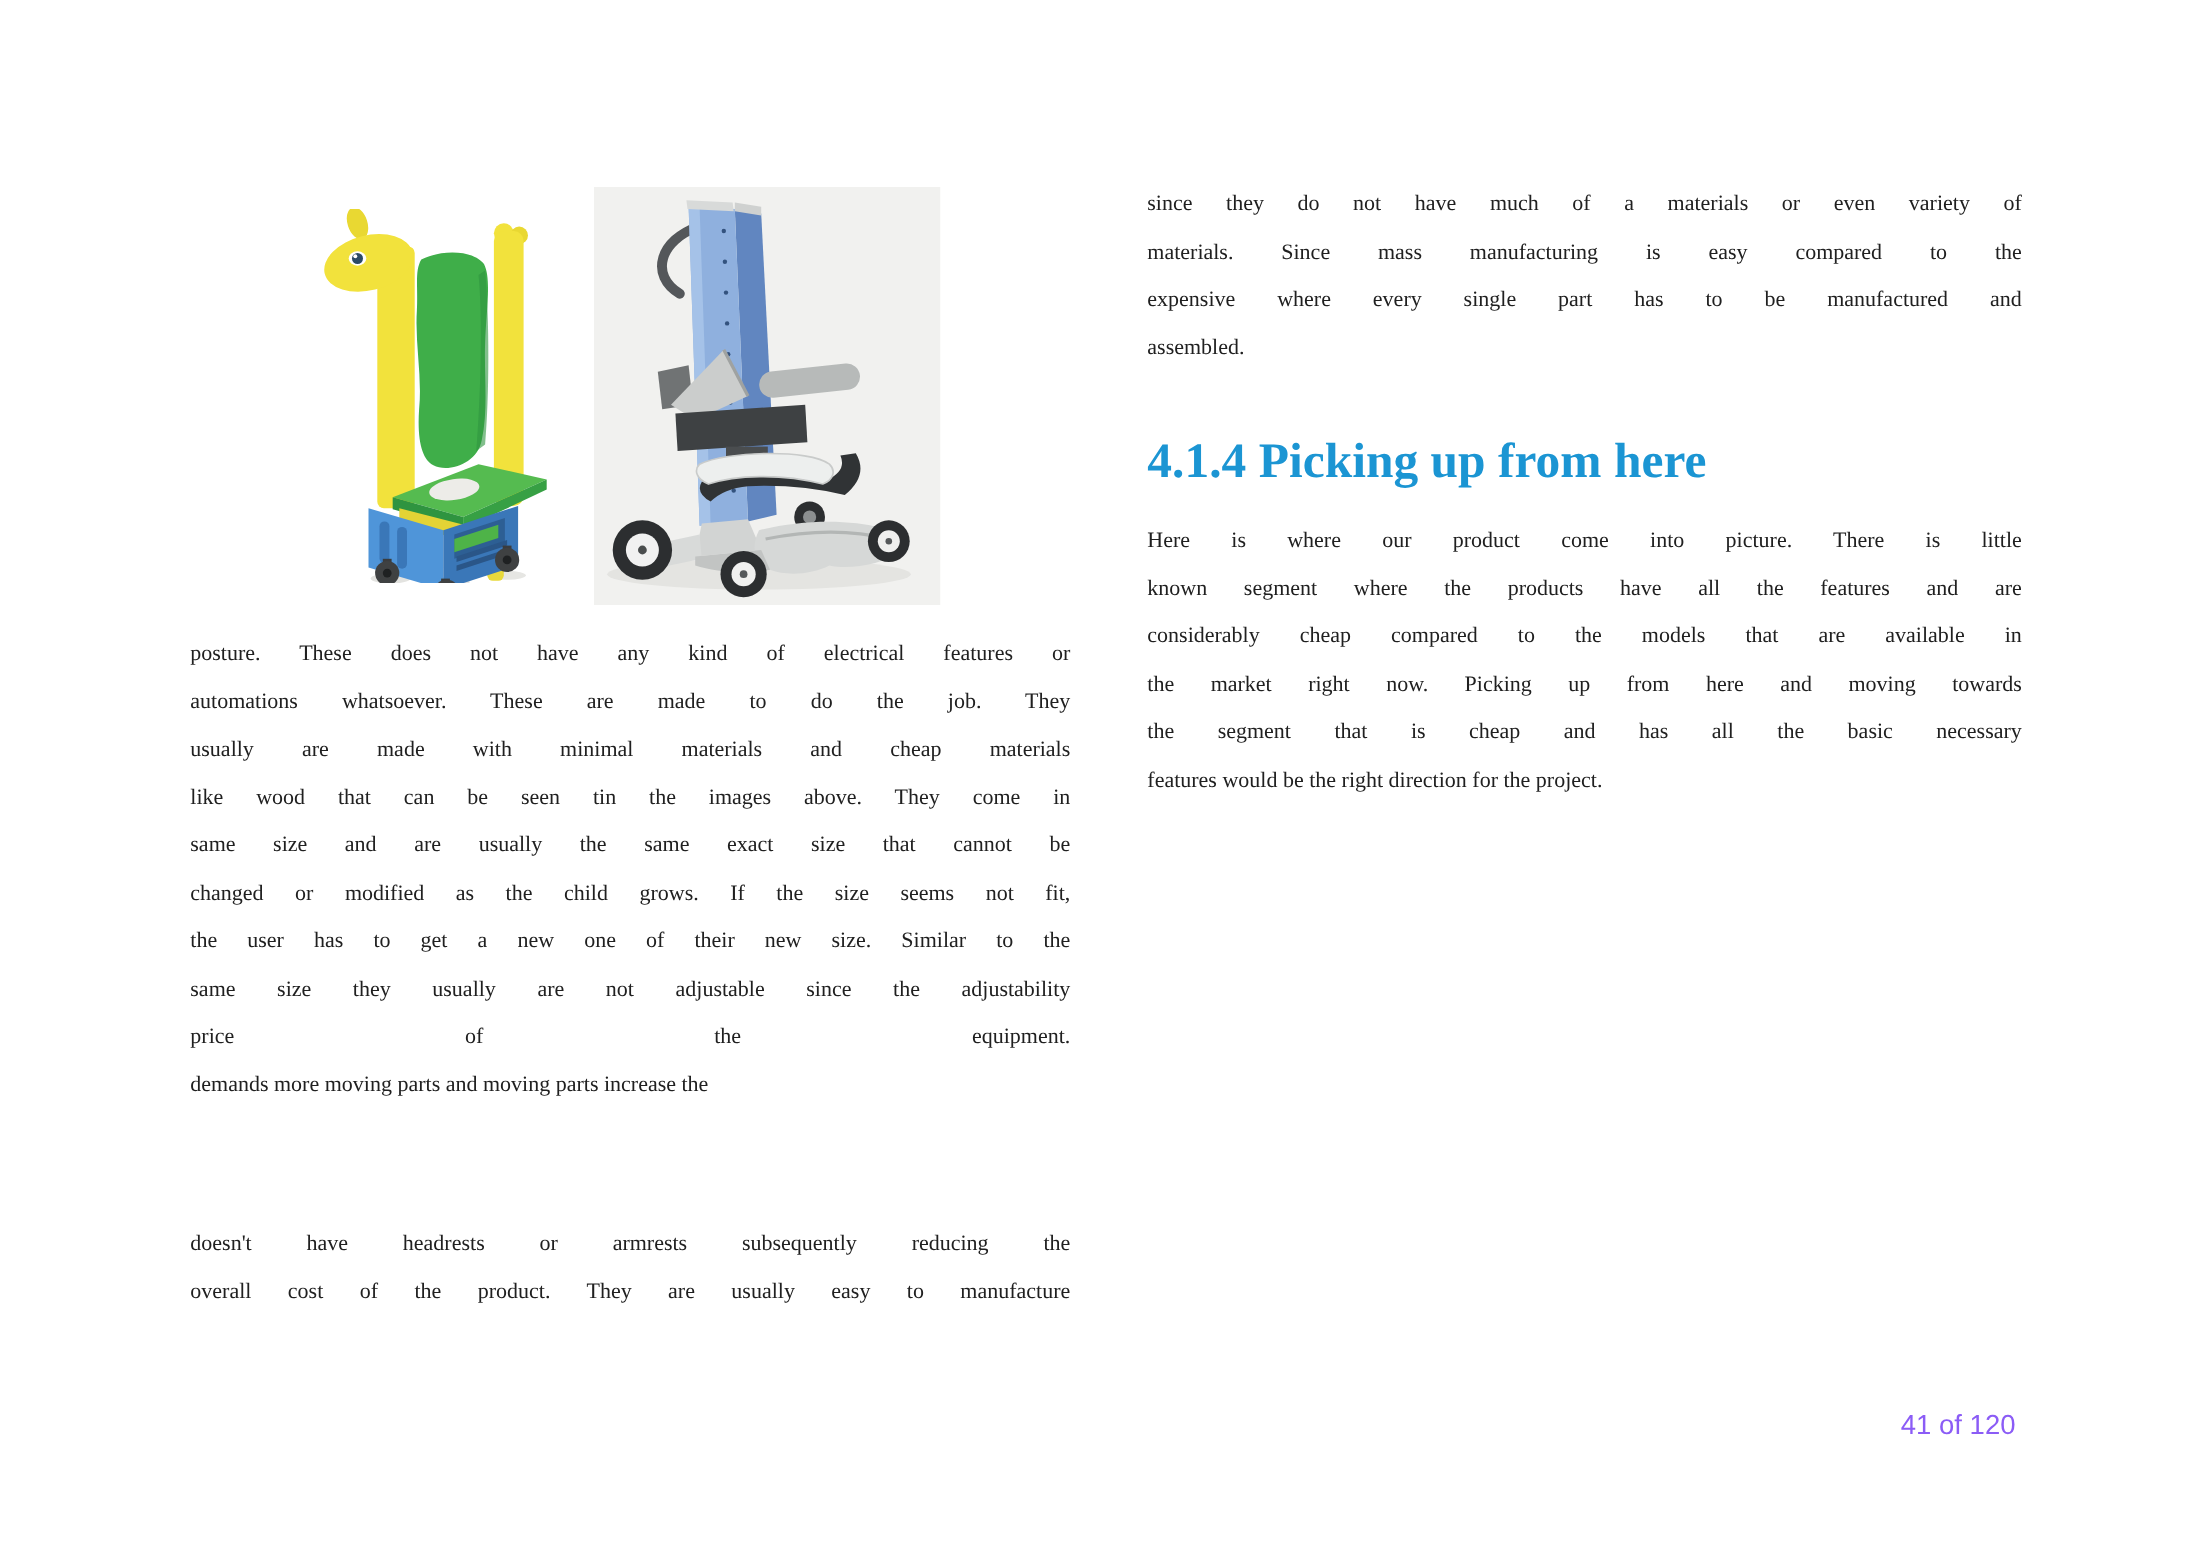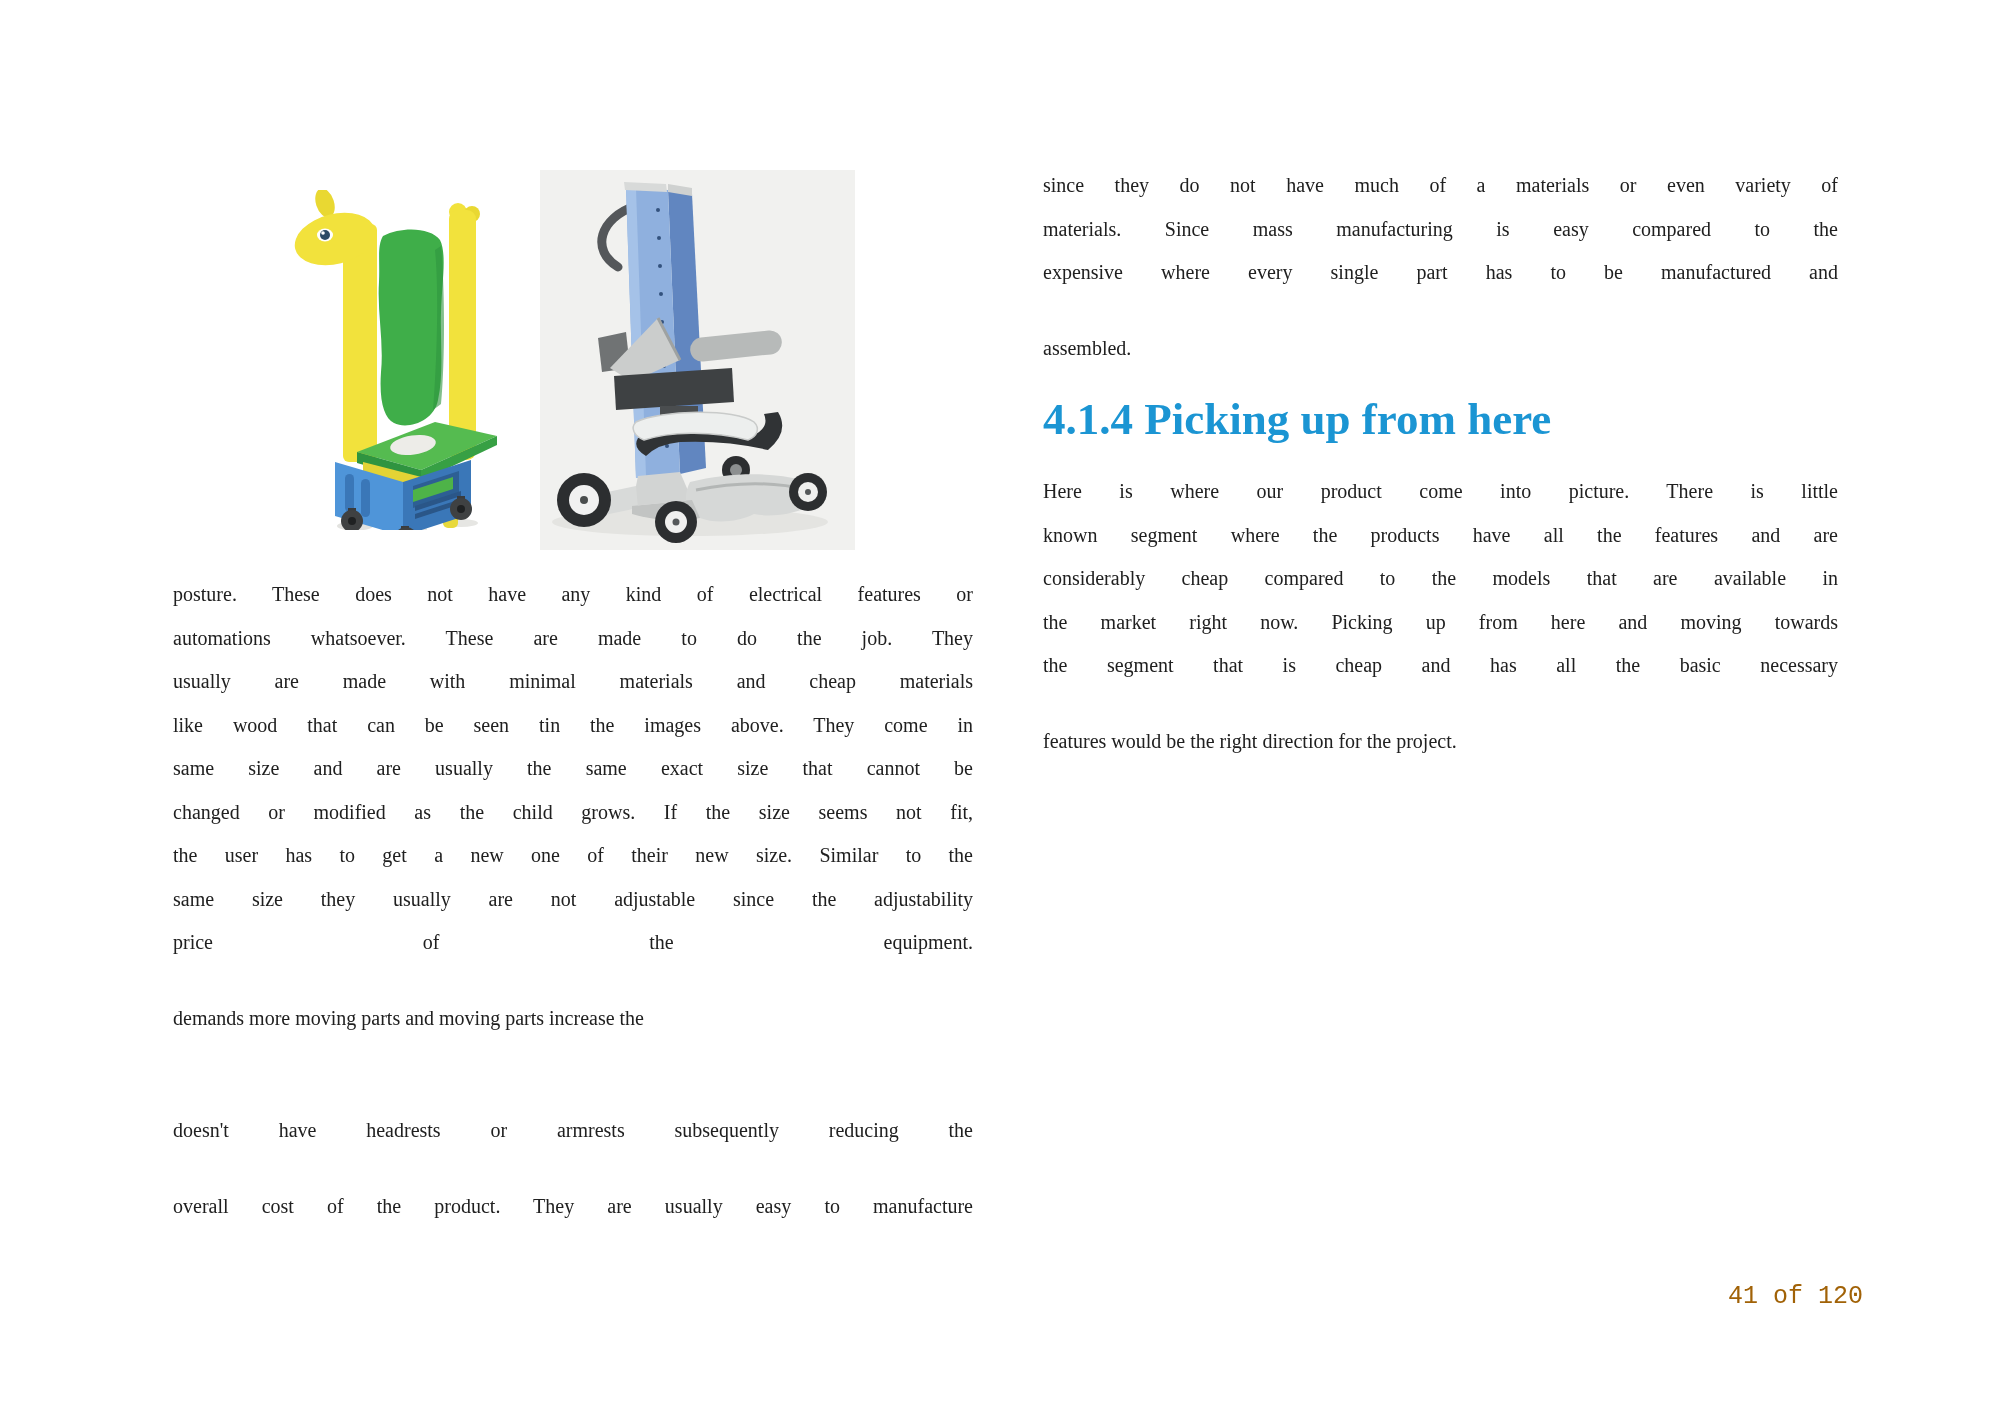--- a/index.html
+++ b/index.html
@@ -9,32 +9,32 @@
   }
   .fig{position:absolute;display:block;}
   .fig-chair{left:285px;top:190px;width:215px;height:340px;}
   .fig-stander{left:540px;top:170px;width:315px;height:380px;}
   .col{position:absolute;}
   .para .line{
     font-size:20px;line-height:43.5px;
     text-align:justify;text-align-last:justify;
     white-space:normal;
   }
-  .para .line:last-child{text-align-last:left;margin-top:32px;}
+  .para .line:last-child{text-align-last:left;}
   .para.justify-all .line:last-child{text-align-last:justify;}
   .heading{
     position:absolute;margin:0;
     font-family:"Liberation Serif", serif;
     font-size:45px;font-weight:700;color:#1b95d3;
     line-height:40px;white-space:nowrap;
   }
   .page-num{
     position:absolute;left:1728px;top:1282px;
-    font-family:Liberation Mono, monospace;
-    font-size:25px;color:#a16207;white-space:nowrap;
+    font-family:Liberation Sans, sans-serif;
+    font-size:25px;color:#8b5cf6;white-space:nowrap;
   }
 </style>
 </head>
 <body>
 
 <div class="page">
 
   <svg class="fig fig-chair" viewBox="0 0 215 340" aria-hidden="true">
     <g>
       <ellipse cx="70" cy="336" rx="18" ry="4.5" fill="#e3e3e0"></ellipse>

